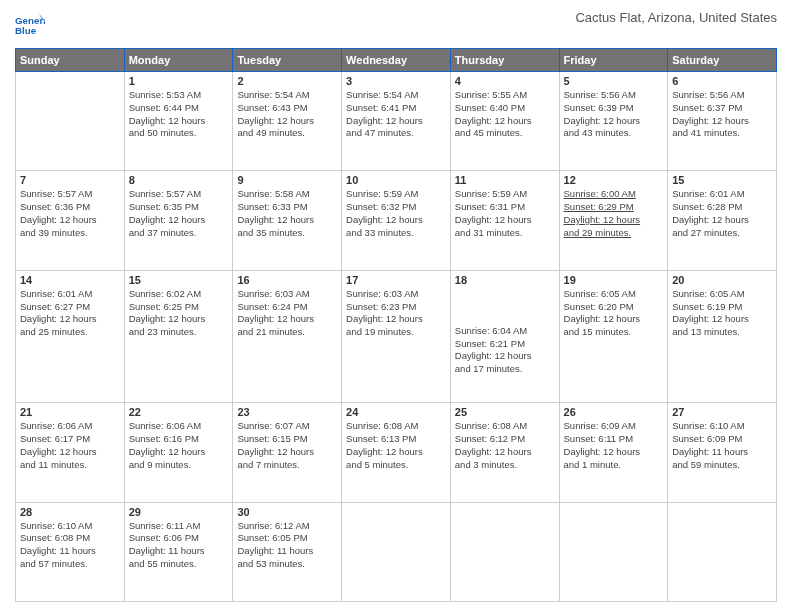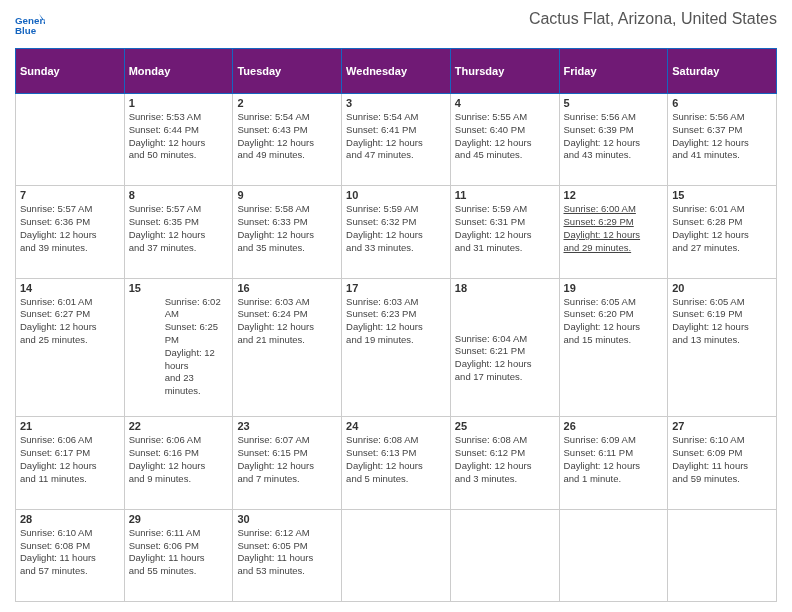--- a/index.html
+++ b/index.html
@@ -34,33 +34,33 @@
     }
     .title-block {
       text-align: right;
     }
     .month-title {
       font-size: 28px;
       color: #333;
       font-weight: normal;
     }
     .location {
-      font-size: 16px;
+      font-size: 13px;
       color: #555;
     }
     .calendar-table {
       width: 100%;
       border-collapse: collapse;
       flex: 1;
       font-size: 10px;
     }
     .calendar-table th {
-      background-color: #701a75;
+      background-color: #737373;
       color: #fff;
-      padding: 16px 4px;
+      padding: 5px 4px;
       text-align: left;
       font-size: 11px;
       font-weight: bold;
       border: 1px solid #1565c0;
     }
     .calendar-table td {
       border: 1px solid #ccc;
       vertical-align: top;
       padding: 3px 4px;
       width: calc(100% / 7);
@@ -211,21 +211,21 @@
         <tr>
           <td>
             <span class="day-number">14</span>
             <div class="day-info" style="white-space: pre-line;">Sunrise: 6:01 AM
 Sunset: 6:27 PM
 Daylight: 12 hours
 and 25 minutes.</div>
           </td>
           <td>
             <span class="day-number">15</span>
-            <div class="day-info" style="white-space: pre-line; margin-left: 36px;">Sunrise: 6:02 AM
+            <div class="day-info" style="white-space: pre-line;">Sunrise: 6:02 AM
 Sunset: 6:25 PM
 Daylight: 12 hours
 and 23 minutes.</div>
           </td>
           <td>
             <span class="day-number">16</span>
             <div class="day-info" style="white-space: pre-line;">Sunrise: 6:03 AM
 Sunset: 6:24 PM
 Daylight: 12 hours
 and 21 minutes.</div>

